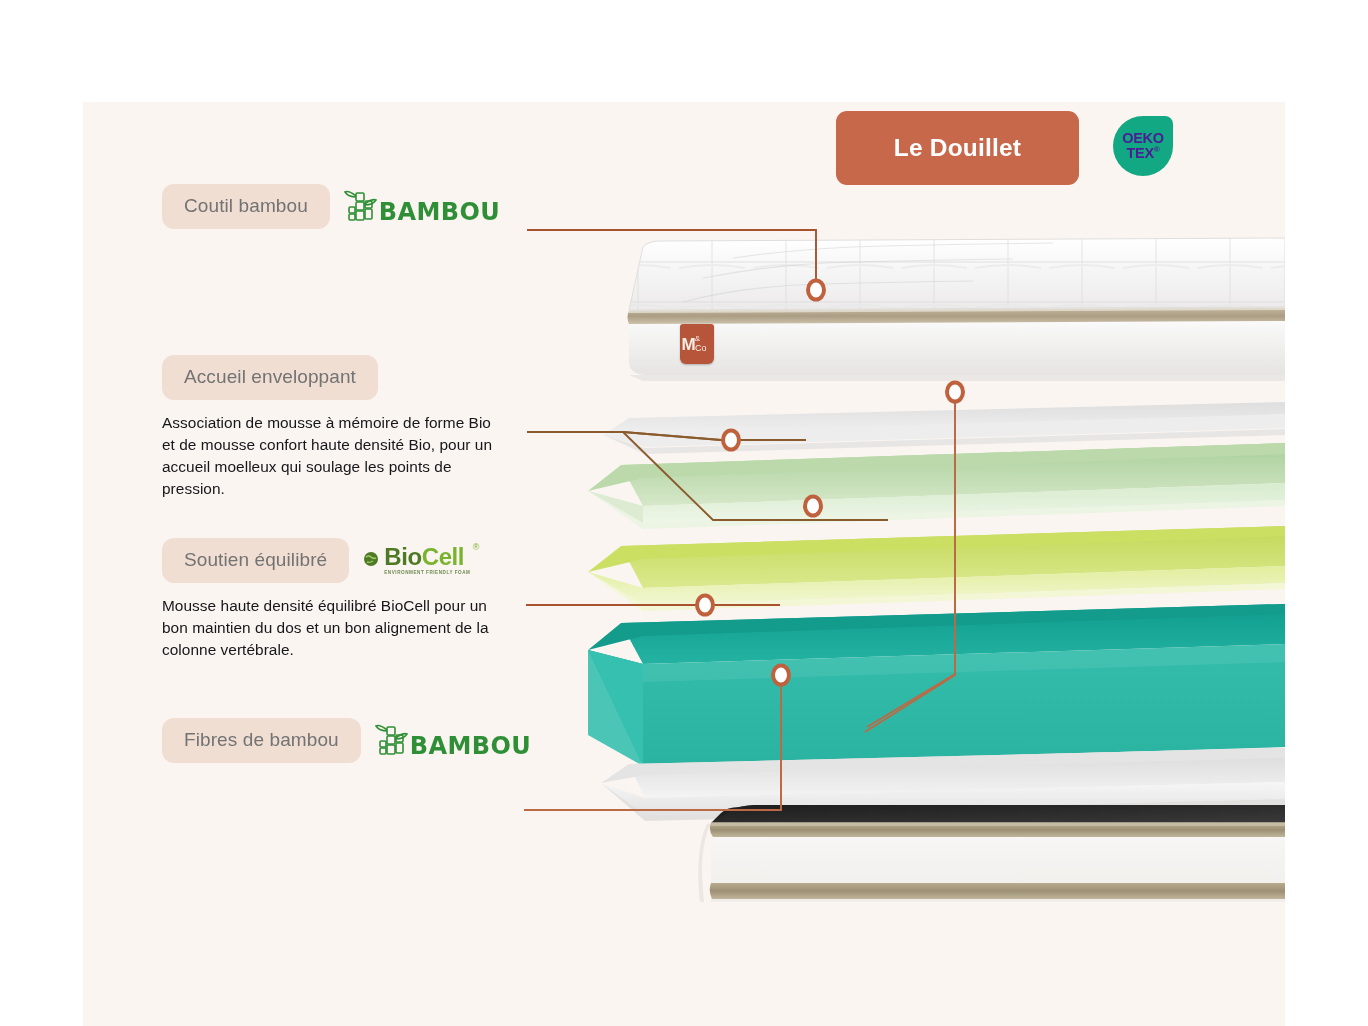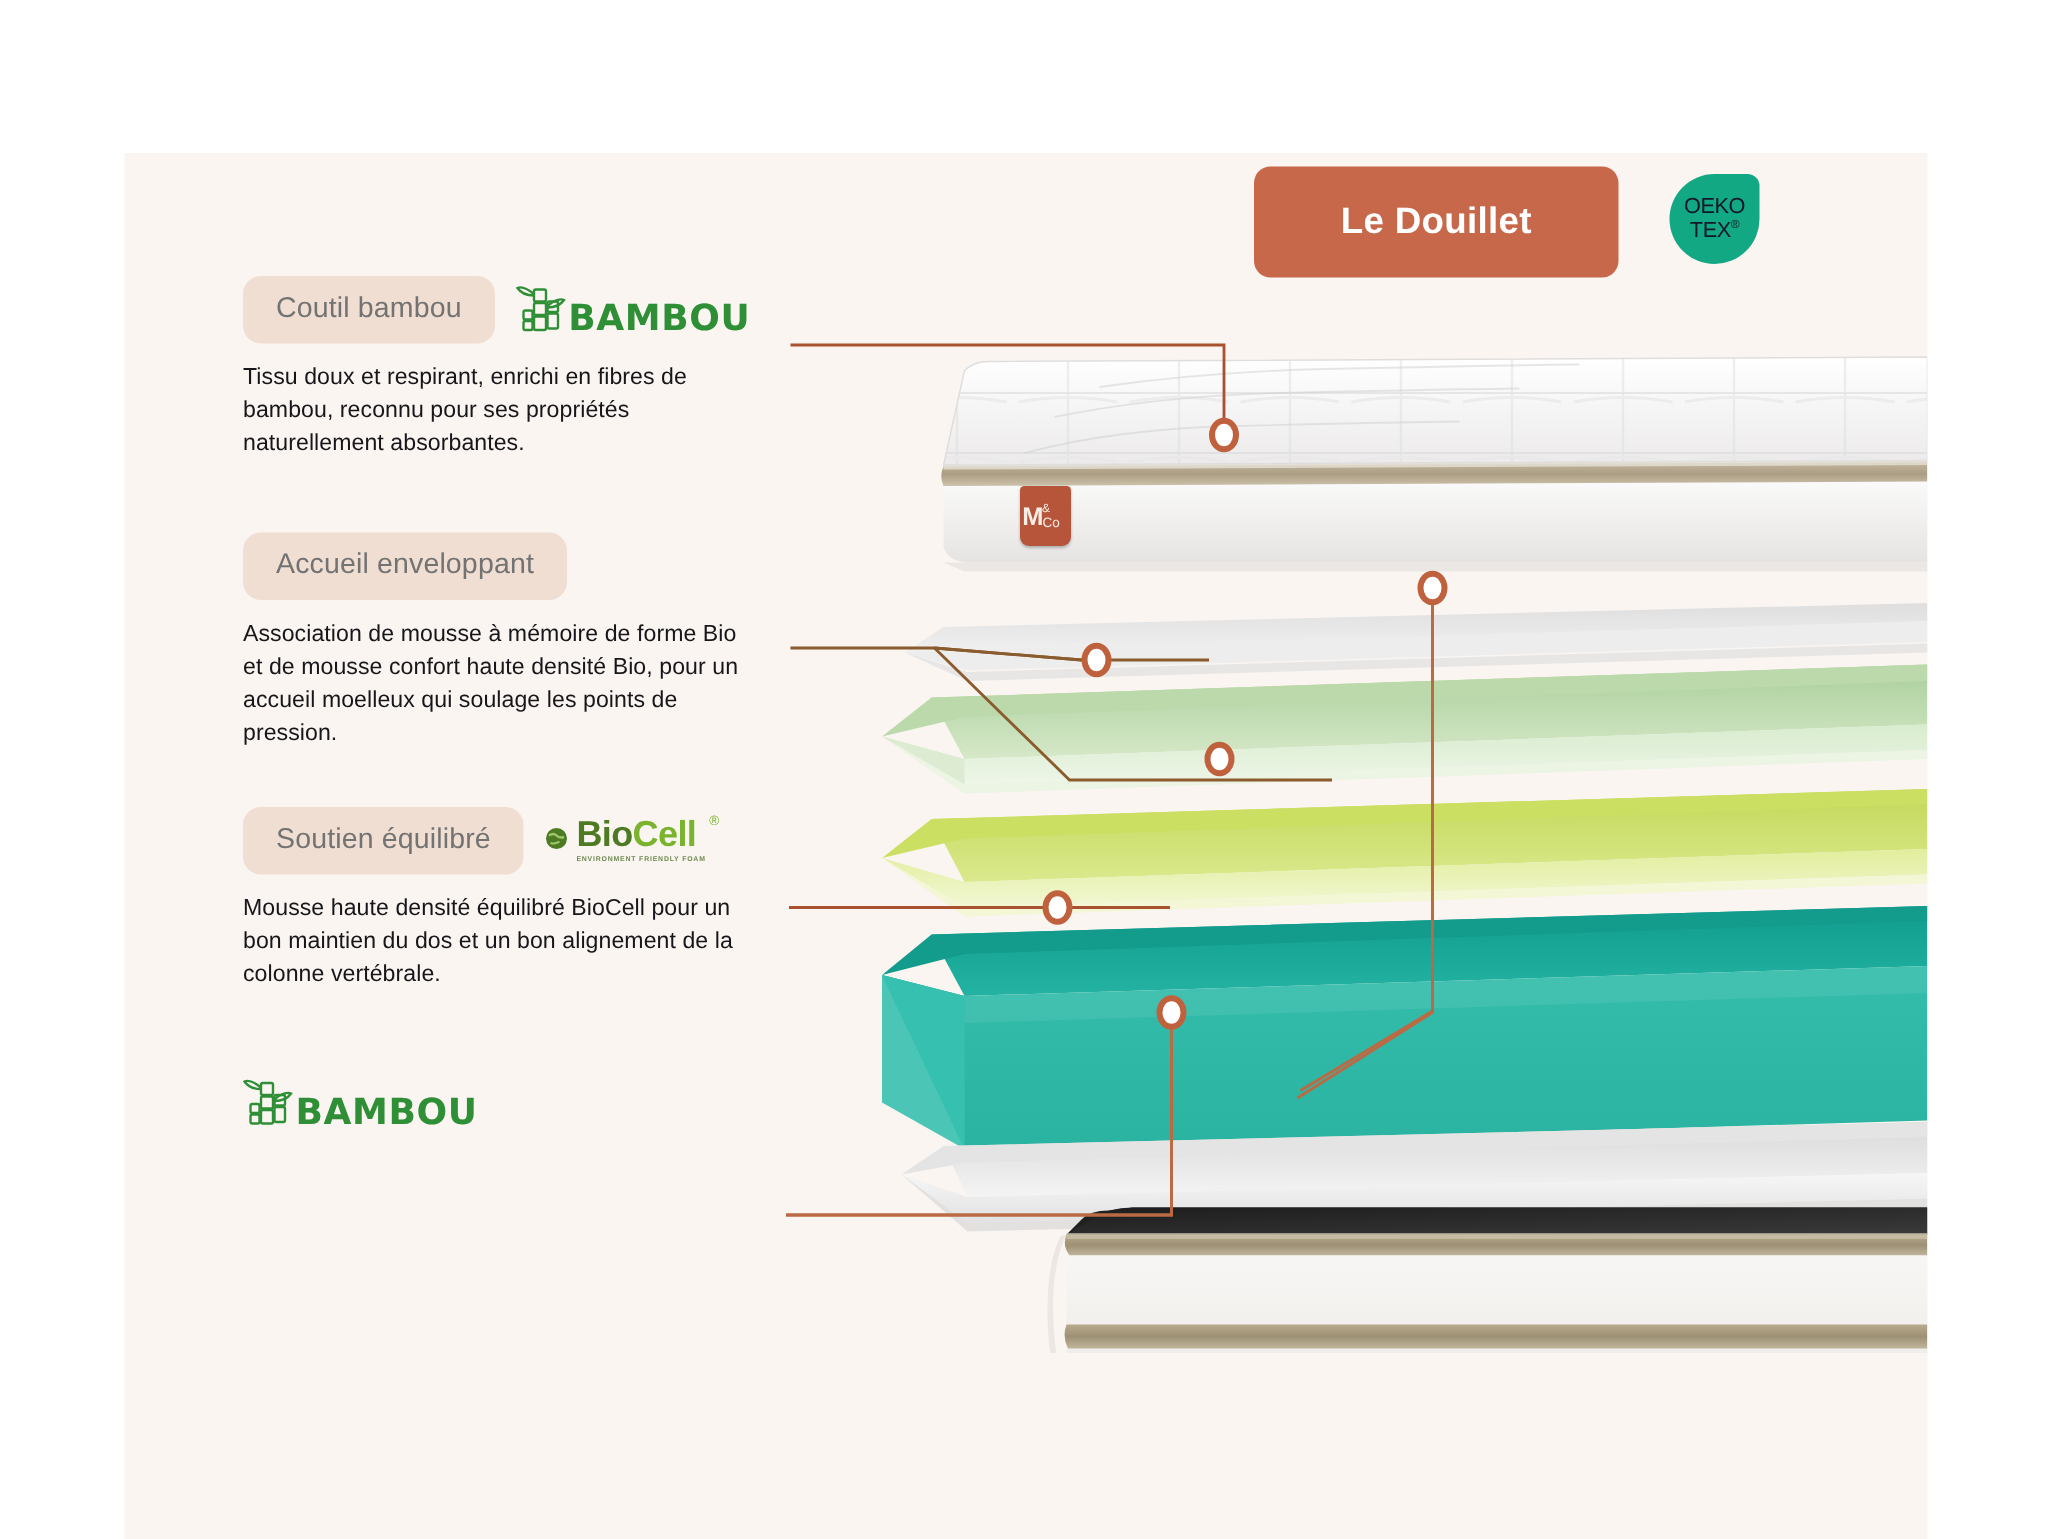--- a/index.html
+++ b/index.html
@@ -26,21 +26,21 @@
   .title-badge span{
     color:#ffffff;font-size:24.5px;font-weight:700;letter-spacing:.2px;
   }
   
   .oeko{
     position:absolute;left:1030px;top:14px;width:60px;height:60px;
     background:#12a883;border-radius:50% 8px 50% 50%;
     display:flex;flex-direction:column;align-items:center;justify-content:center;
     line-height:1.02;
   }
-  .oeko b{color:#0f172a;font-size:14.5px;font-weight:400;letter-spacing:-.3px;display:block;}
+  .oeko b{color:#4c1d95;font-size:14.5px;font-weight:700;letter-spacing:-.3px;display:block;}
   .oeko b.l2{font-size:14.5px;text-align:right;}
   .oeko sup{font-size:8px;vertical-align:super;}
 
   
   .feature{position:absolute;left:79px;width:360px;}
   .f1{top:82px;} .f2{top:253px;} .f3{top:436px;} .f4{top:616px;}
 
   .chip{
     display:inline-block;background:#f0ded3;border-radius:12px;
     padding:11px 22px 12px 22px;
@@ -314,21 +314,20 @@
               <rect x="21" y="20" width="7" height="10" rx="1.2"></rect>
               <rect x="5" y="18" width="6" height="6" rx="1.2"></rect>
               <rect x="5" y="25" width="6" height="6" rx="1.2"></rect>
               <path d="M12,7 C7,3 3,2 1,3 C3,6 7,8 12,8"></path>
               <path d="M21,15 C25,11 30,10 32,11 C30,14 26,16 21,16"></path>
             </g>
           </svg>
           <span class="word">BAMBOU</span>
         </div>
       </div>
-      <div class="desc">Tissu doux et respirant, enrichi en fibres de bambou, reconnu pour ses propriétés naturellement absorbantes.</div>
     </div>
 
     <div class="feature f3">
       <div class="chip-row">
         <div class="chip">
           <span>Soutien équilibré</span>
         </div>
         <div class="biocell">
           <svg width="16" height="16" viewBox="0 0 16 16" style="margin-top:6px">
             <circle cx="8" cy="8" r="7" fill="#4e7a24"></circle>
@@ -348,20 +347,23 @@
       <div class="chip-row">
         <div class="chip">
           <span>Accueil enveloppant</span>
         </div>
       </div>
       <div class="desc">Association de mousse à mémoire de forme Bio et de mousse confort haute densité Bio, pour un accueil moelleux qui soulage les points de pression.</div>
     </div>
 
     <div class="feature f4">
       <div class="chip-row">
+        <div class="chip">
+          <span>Fibres de bambou</span>
+        </div>
         <div class="bambou">
           <svg width="34" height="36" viewBox="0 0 34 36">
             <g fill="none" stroke="#2f8f36" stroke-width="1.6">
               <rect x="12" y="4" width="8" height="8" rx="1.2"></rect>
               <rect x="12" y="13" width="8" height="8" rx="1.2"></rect>
               <rect x="12" y="22" width="8" height="9" rx="1.2"></rect>
               <rect x="21" y="12" width="7" height="7" rx="1.2"></rect>
               <rect x="21" y="20" width="7" height="10" rx="1.2"></rect>
               <rect x="5" y="18" width="6" height="6" rx="1.2"></rect>
               <rect x="5" y="25" width="6" height="6" rx="1.2"></rect>

